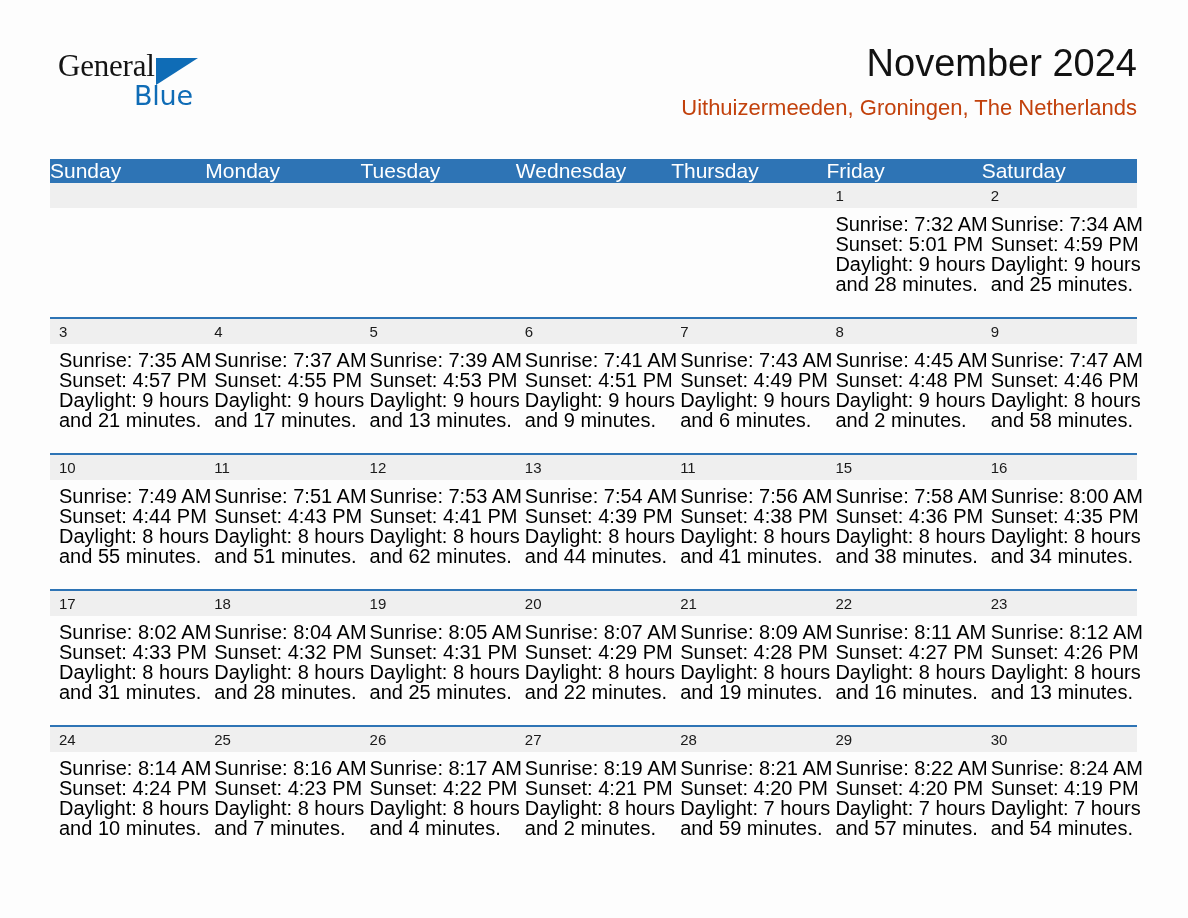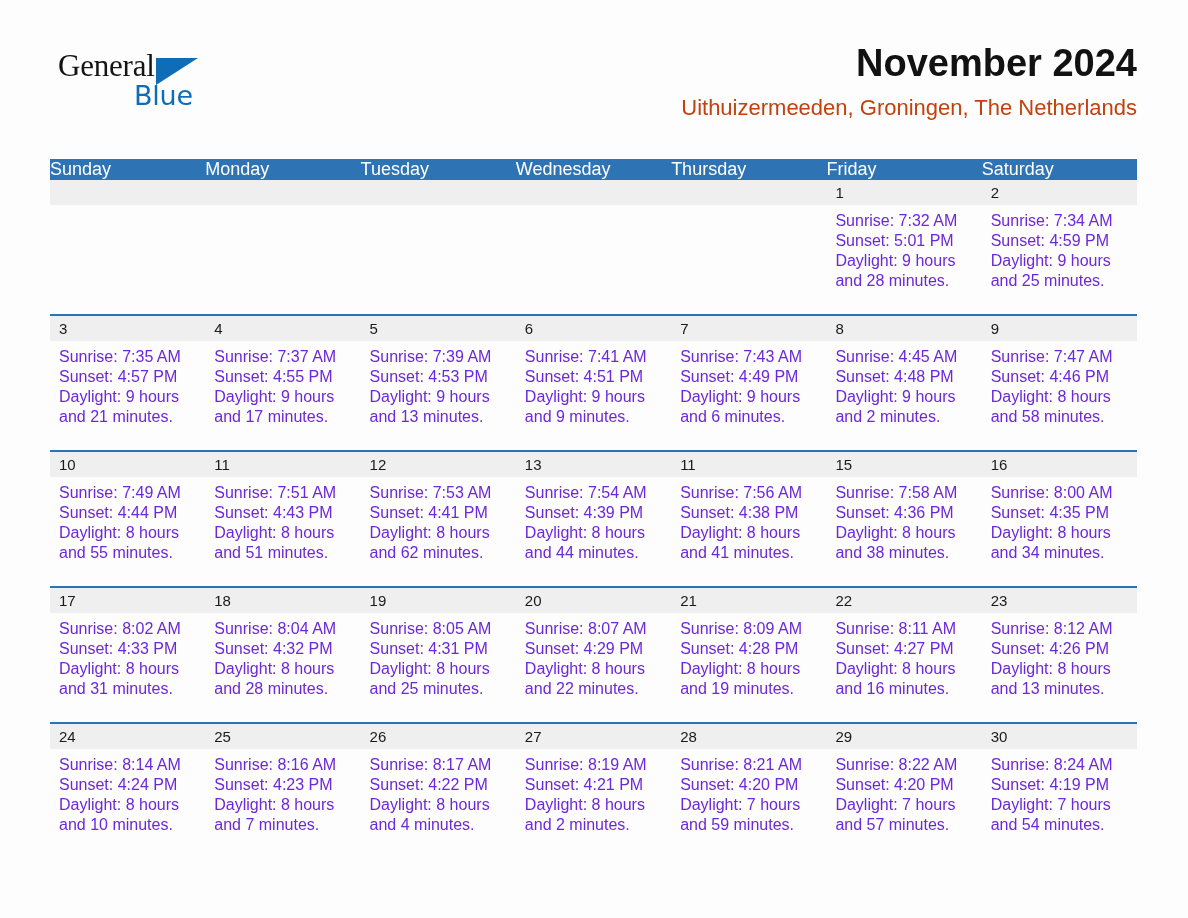--- a/index.html
+++ b/index.html
@@ -72,21 +72,21 @@
 
   .title-block {
     position: absolute;
     right: 0;
     top: 0;
     text-align: right;
     width: 720px;
   }
   .month-title {
     font-size: 38px;
-    font-weight: 700;
+    font-weight: 400;
     color: #121212;
     line-height: 1.15;
     letter-spacing: 0px;
     white-space: nowrap;
   }
   .location-subtitle {
     margin-top: 10px;
     font-size: 22px;
     font-weight: 400;
     color: #c2410c;
@@ -105,21 +105,21 @@
   }
   .calendar th, .calendar td {
     padding: 0;
     margin: 0;
     vertical-align: top;
   }
 
   .dow {
     background: #2e74b5;
     color: #ffffff;
-    font-size: 18px;
+    font-size: 21px;
     font-weight: 400;
     text-align: left;
     padding: 6px 0 7px 9px;
     height: 20px;
     line-height: 1.15;
   }
 
   .week-row > td {
     border-top: 2.5px solid #2e74b5;
   }
@@ -141,23 +141,23 @@
     line-height: 25px;
     padding-left: 9px;
     font-size: 15px;
     color: #1a1a1a;
   }
   .cell.empty .daynum-band {
     background: #efefef;
   }
   .cell-body {
     padding: 6px 9px 0 9px;
-    font-size: 16px;
+    font-size: 20px;
     line-height: 20px;
-    color: #6d28d9;
+    color: #000000;
   }
   .cell-body div {
     white-space: nowrap;
   }
 
   
   .week-row.last .cell {
     height: 118px;
     margin-top: 29px;
   }

